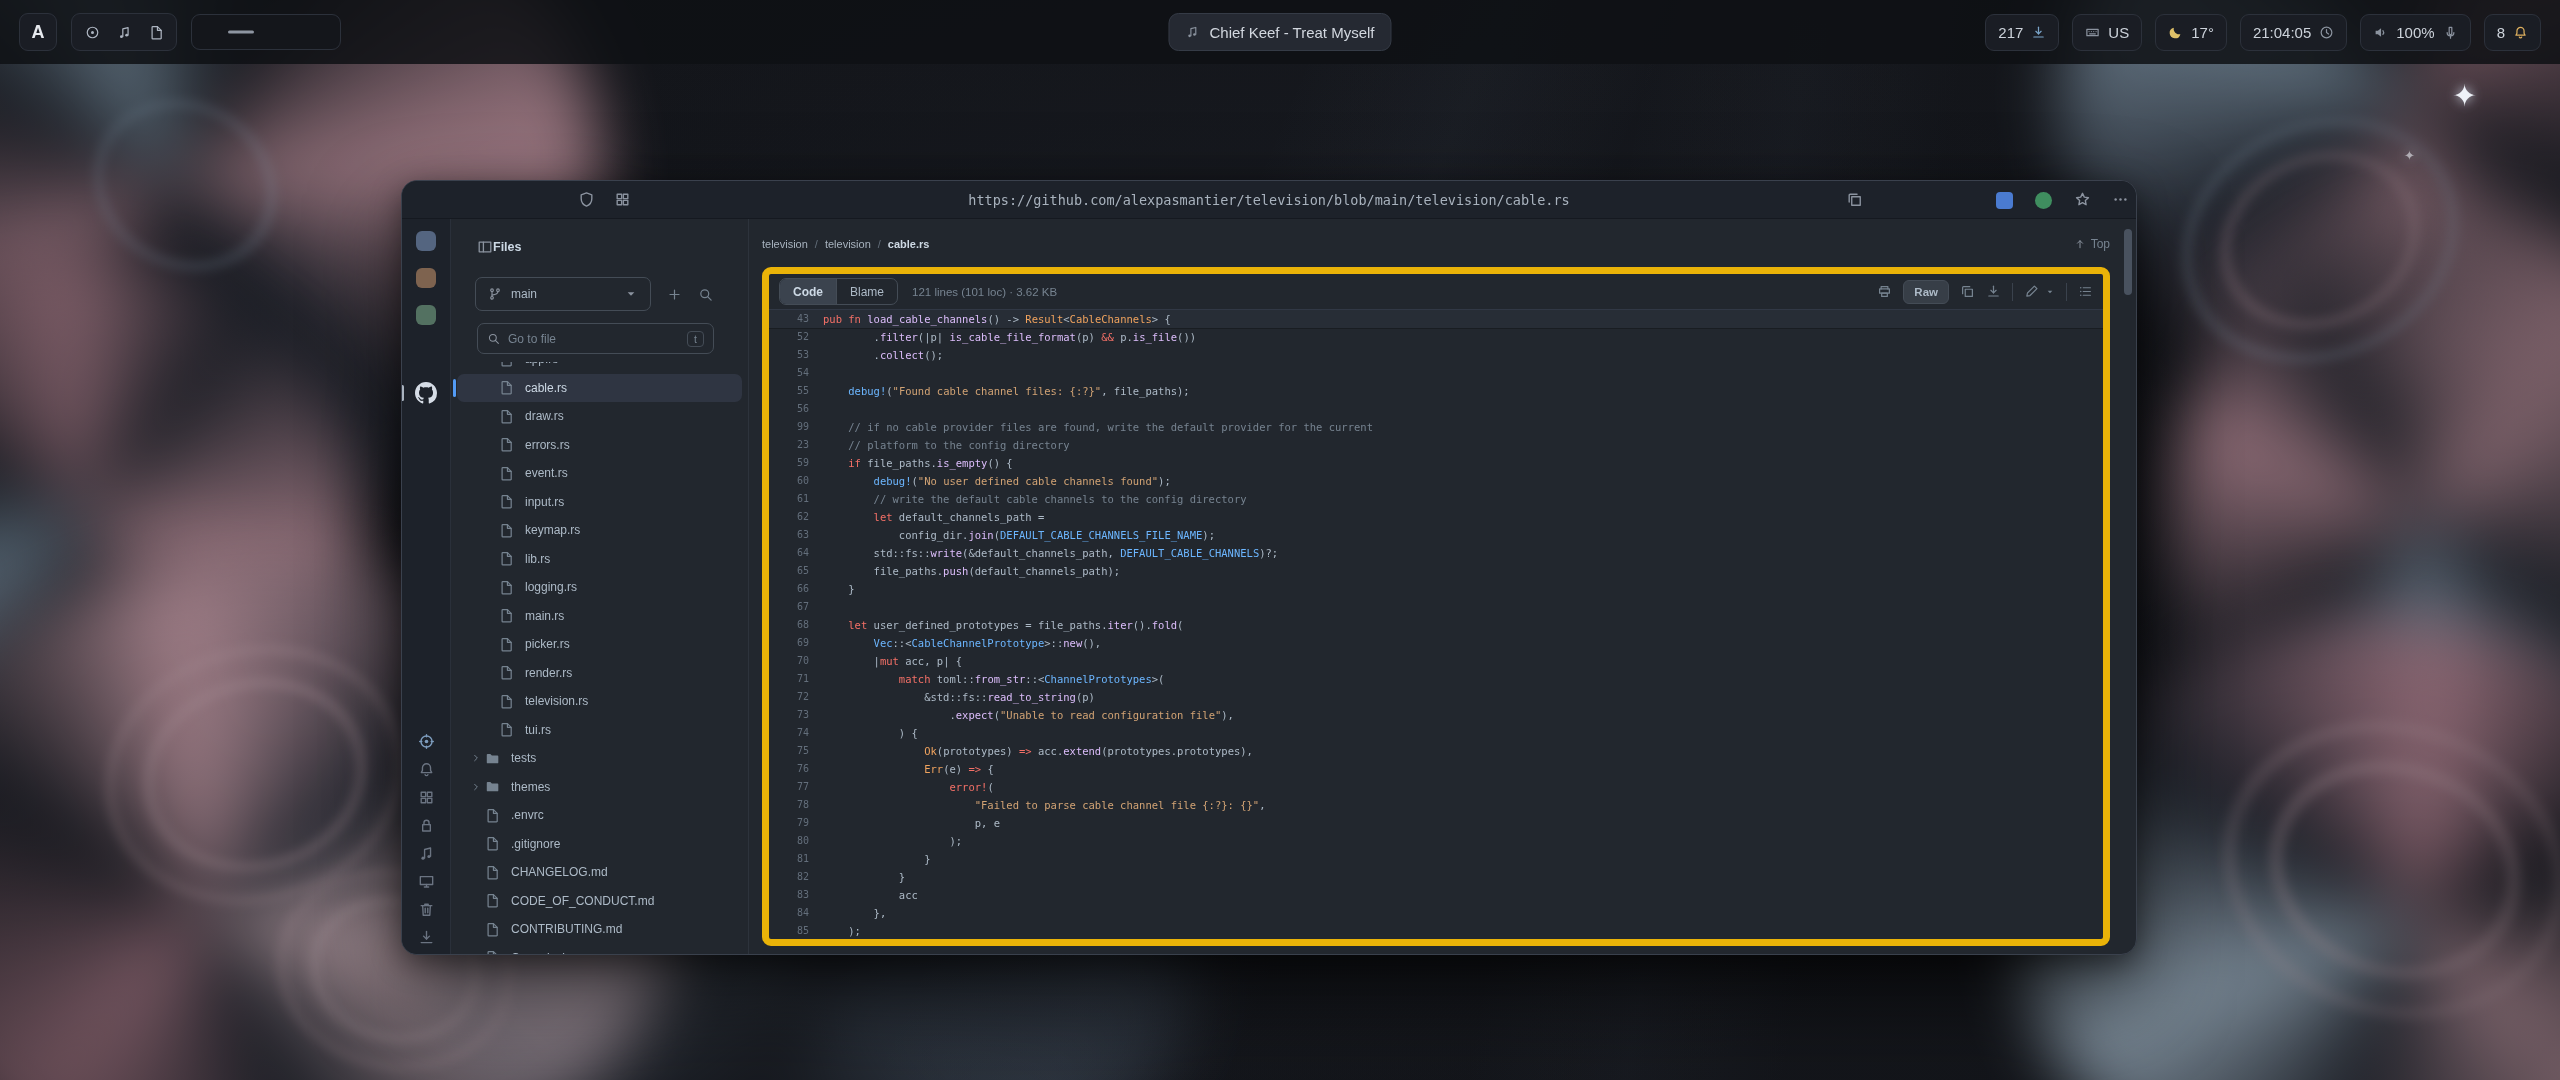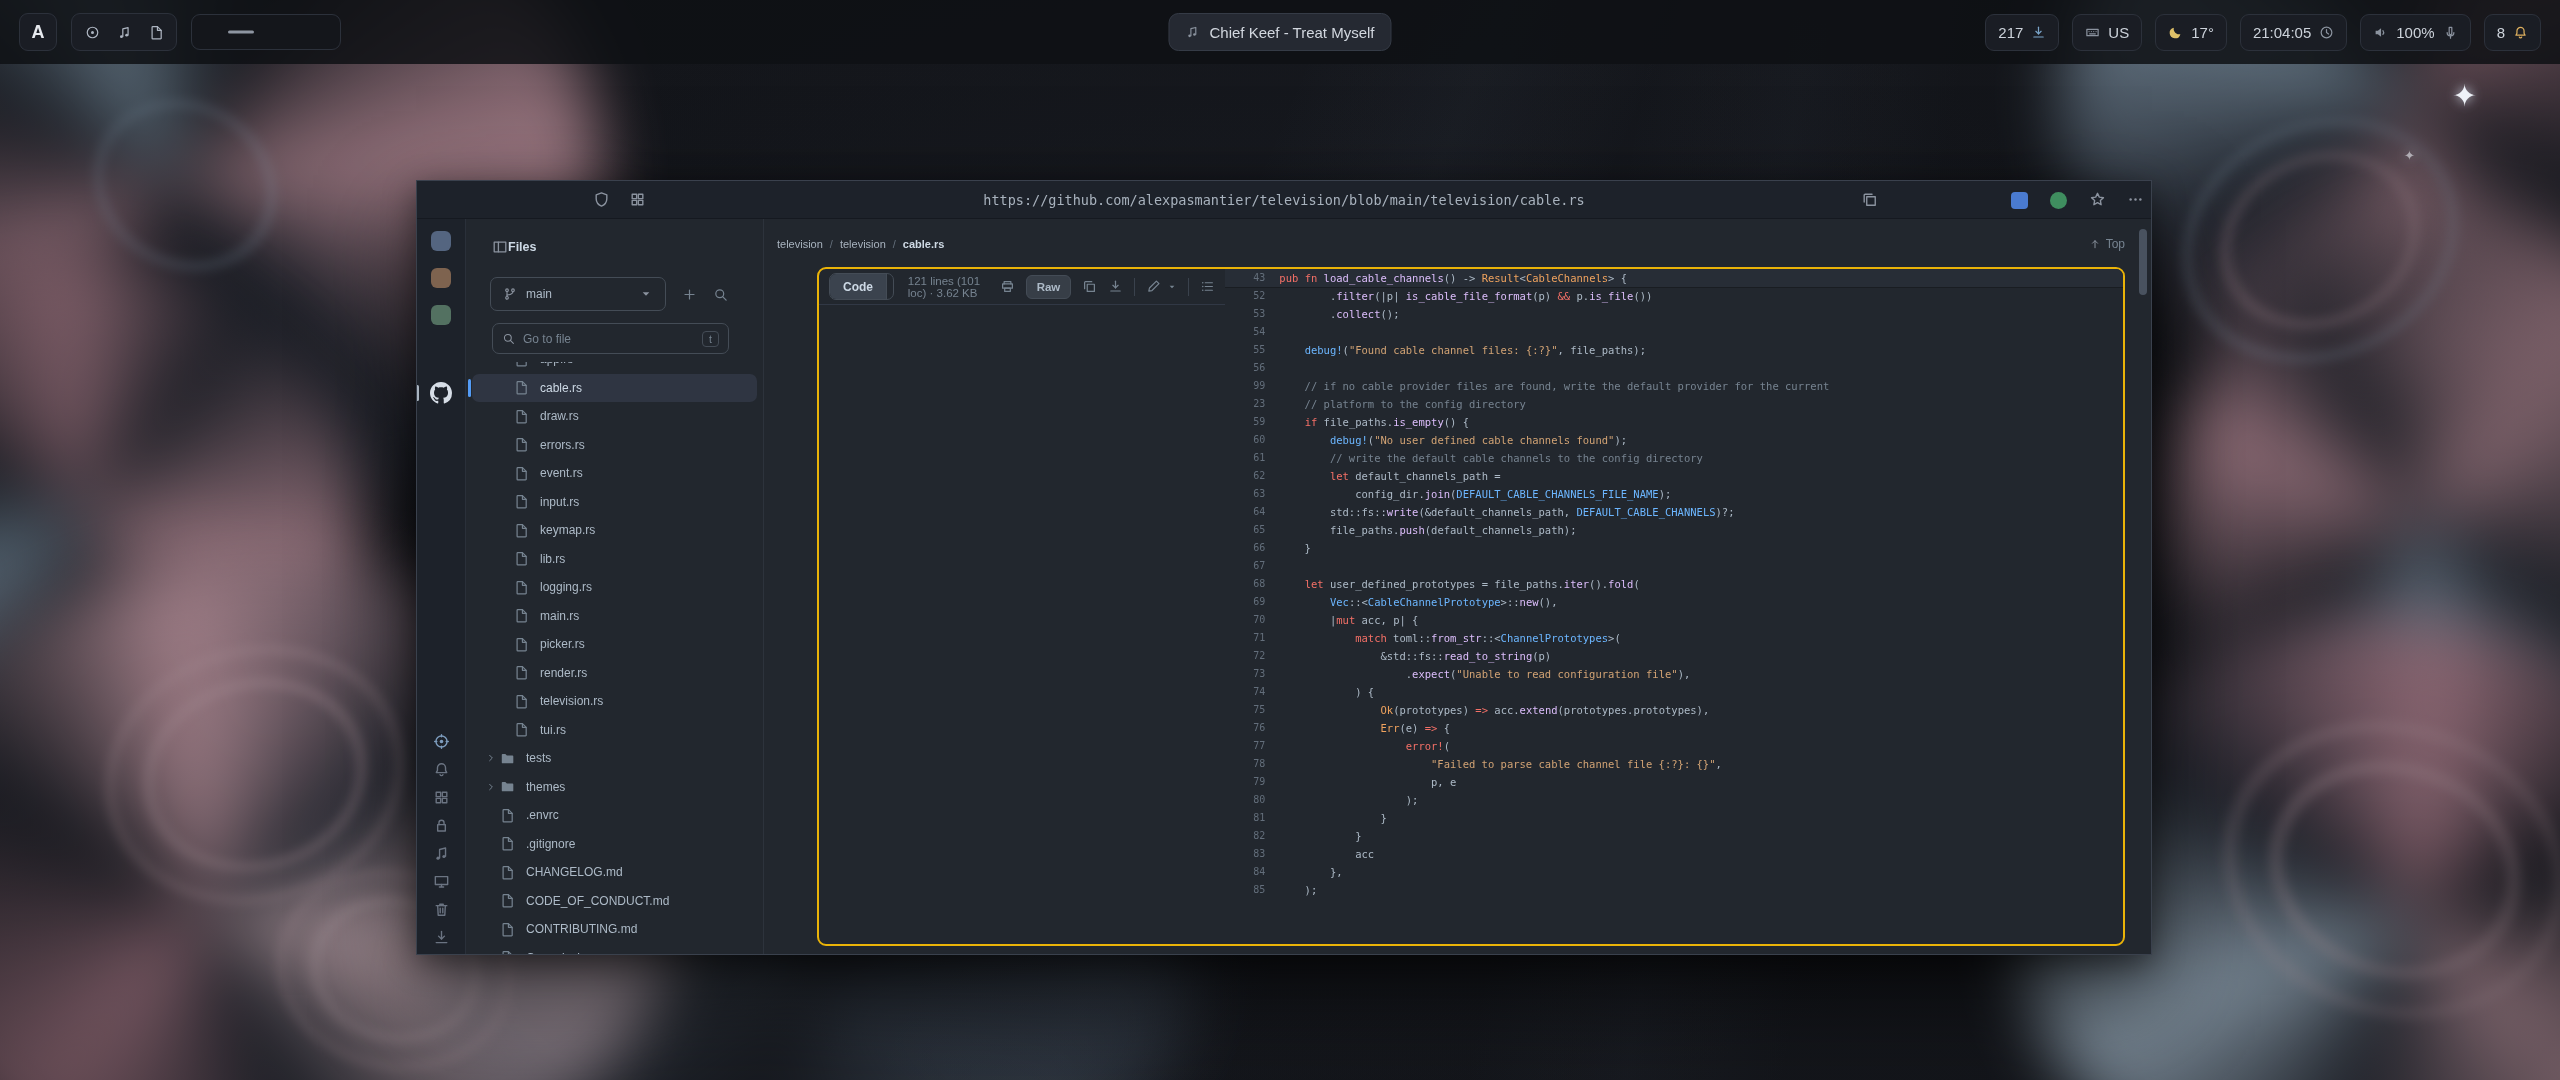--- a/index.html
+++ b/index.html
@@ -43,21 +43,21 @@
   .tb-task{width:150px;height:36px;border-radius:9px;background:#14161b;border:1px solid #2c313b;position:relative;cursor:pointer;}
   .tb-dash{position:absolute;left:36px;top:50%;width:26px;height:3px;border-radius:2px;background:#8e95a1;transform:translateY(-50%);}
   .tb-media{position:absolute;left:50%;top:13px;transform:translateX(-50%);height:38px;display:flex;align-items:center;gap:10px;padding:0 16px;background:#252932;border:1px solid #353b46;border-radius:10px;color:#d2d7df;font-size:15px;}
   .tb-media .icon svg{width:14px;height:14px;}
   .tb-right{margin-left:auto;display:flex;gap:13px;align-items:center;}
   .pill{background:#1a1d24;border:1px solid #2c313b;border-radius:9px;height:37px;padding:0 12px;display:flex;gap:8px;align-items:center;color:#ccd2da;font-size:15px;cursor:pointer;}
   .pill .icon svg{width:15px;height:15px;}
   .ic-blue{color:#7aa5c9;} .ic-moon{color:#dfc068;} .ic-amber{color:#dfb05e;}
 
   
-  .window{position:absolute;left:416px;top:180px;width:1736px;height:775px;background:#22272e;border:1px solid #3a414d;border-radius:0;box-shadow:0 40px 90px rgba(0,0,0,.6),0 8px 30px rgba(0,0,0,.45);overflow:hidden;z-index:4;}
+  .window{position:absolute;left:401px;top:180px;width:1736px;height:775px;background:#22272e;border:1px solid #3a414d;border-radius:16px;box-shadow:0 40px 90px rgba(0,0,0,.6),0 8px 30px rgba(0,0,0,.45);overflow:hidden;z-index:4;}
   .chrome{height:38px;background:#1d222a;border-bottom:1px solid #151920;position:relative;}
   .chrome .icon{position:absolute;top:10px;cursor:pointer;}
   .chrome .icon svg{width:17px;height:17px;}
   .ch-i1{left:176px;} .ch-i2{left:212px;}
   .urlbar{position:absolute;left:50%;top:0;height:38px;transform:translateX(-50%);display:flex;align-items:center;cursor:text;}
   .urlbar span{color:#a8b2bd;font-size:13.5px;font-family:"DejaVu Sans Mono",monospace;white-space:nowrap;}
   .ch-r1{left:1444px;} .ch-r4{left:1672px;} .ch-r5{left:1710px;}
   .ext-badge{position:absolute;top:11px;width:17px;height:17px;cursor:pointer;}
   .ext-blue{left:1594px;background:#4a7bd0;border-radius:4px;}
   .ext-green{left:1633px;background:#3f8e5f;border-radius:50%;}
@@ -106,21 +106,21 @@
 
   
   .main{flex:1;position:relative;padding:12px 26px 8px 13px;display:flex;flex-direction:column;min-width:0;}
   .crumb-row{display:flex;align-items:center;height:26px;}
   .crumbs{display:flex;gap:7px;font-size:11px;color:#adbac7;}
   .crumb.link{color:#a8b3bf;cursor:pointer;}
   .crumb.current{font-weight:700;color:#ced9e4;}
   .sep{color:#636e7b;}
   .top-link{margin-left:auto;display:flex;gap:5px;align-items:center;color:#768390;font-size:12px;cursor:pointer;}
   .top-link .icon svg{width:12px;height:12px;}
-  .codebox{margin-top:10px;flex:1;border:2px solid #eab308;border-radius:9px;overflow:hidden;display:flex;flex-direction:row;background:#22272e;min-height:0;margin-left:40px;}
+  .codebox{margin-top:10px;flex:1;border:7px solid #eab308;border-radius:9px;overflow:hidden;display:flex;flex-direction:column;background:#22272e;min-height:0;}
   .codebox-head{height:36px;flex:0 0 36px;display:flex;align-items:center;padding:0 10px;gap:14px;border-bottom:1px solid #313845;}
   .seg{display:flex;border:1px solid #444c56;border-radius:7px;overflow:hidden;height:27px;}
   .seg-btn{background:transparent;border:none;color:#adbac7;font-size:12px;padding:0 13px;font-family:inherit;cursor:pointer;}
   .seg-btn+.seg-btn{border-left:1px solid #444c56;}
   .seg-btn.active{background:#3b434e;color:#cdd9e5;font-weight:600;}
   .meta{font-size:11.5px;color:#768390;}
   .head-actions{margin-left:auto;display:flex;align-items:center;gap:11px;color:#768390;}
   .hbtn{cursor:pointer;color:#768390;}
   .hbtn svg{width:15px;height:15px;}
   .caret-sm svg{width:10px;height:10px;margin-left:-5px;}

